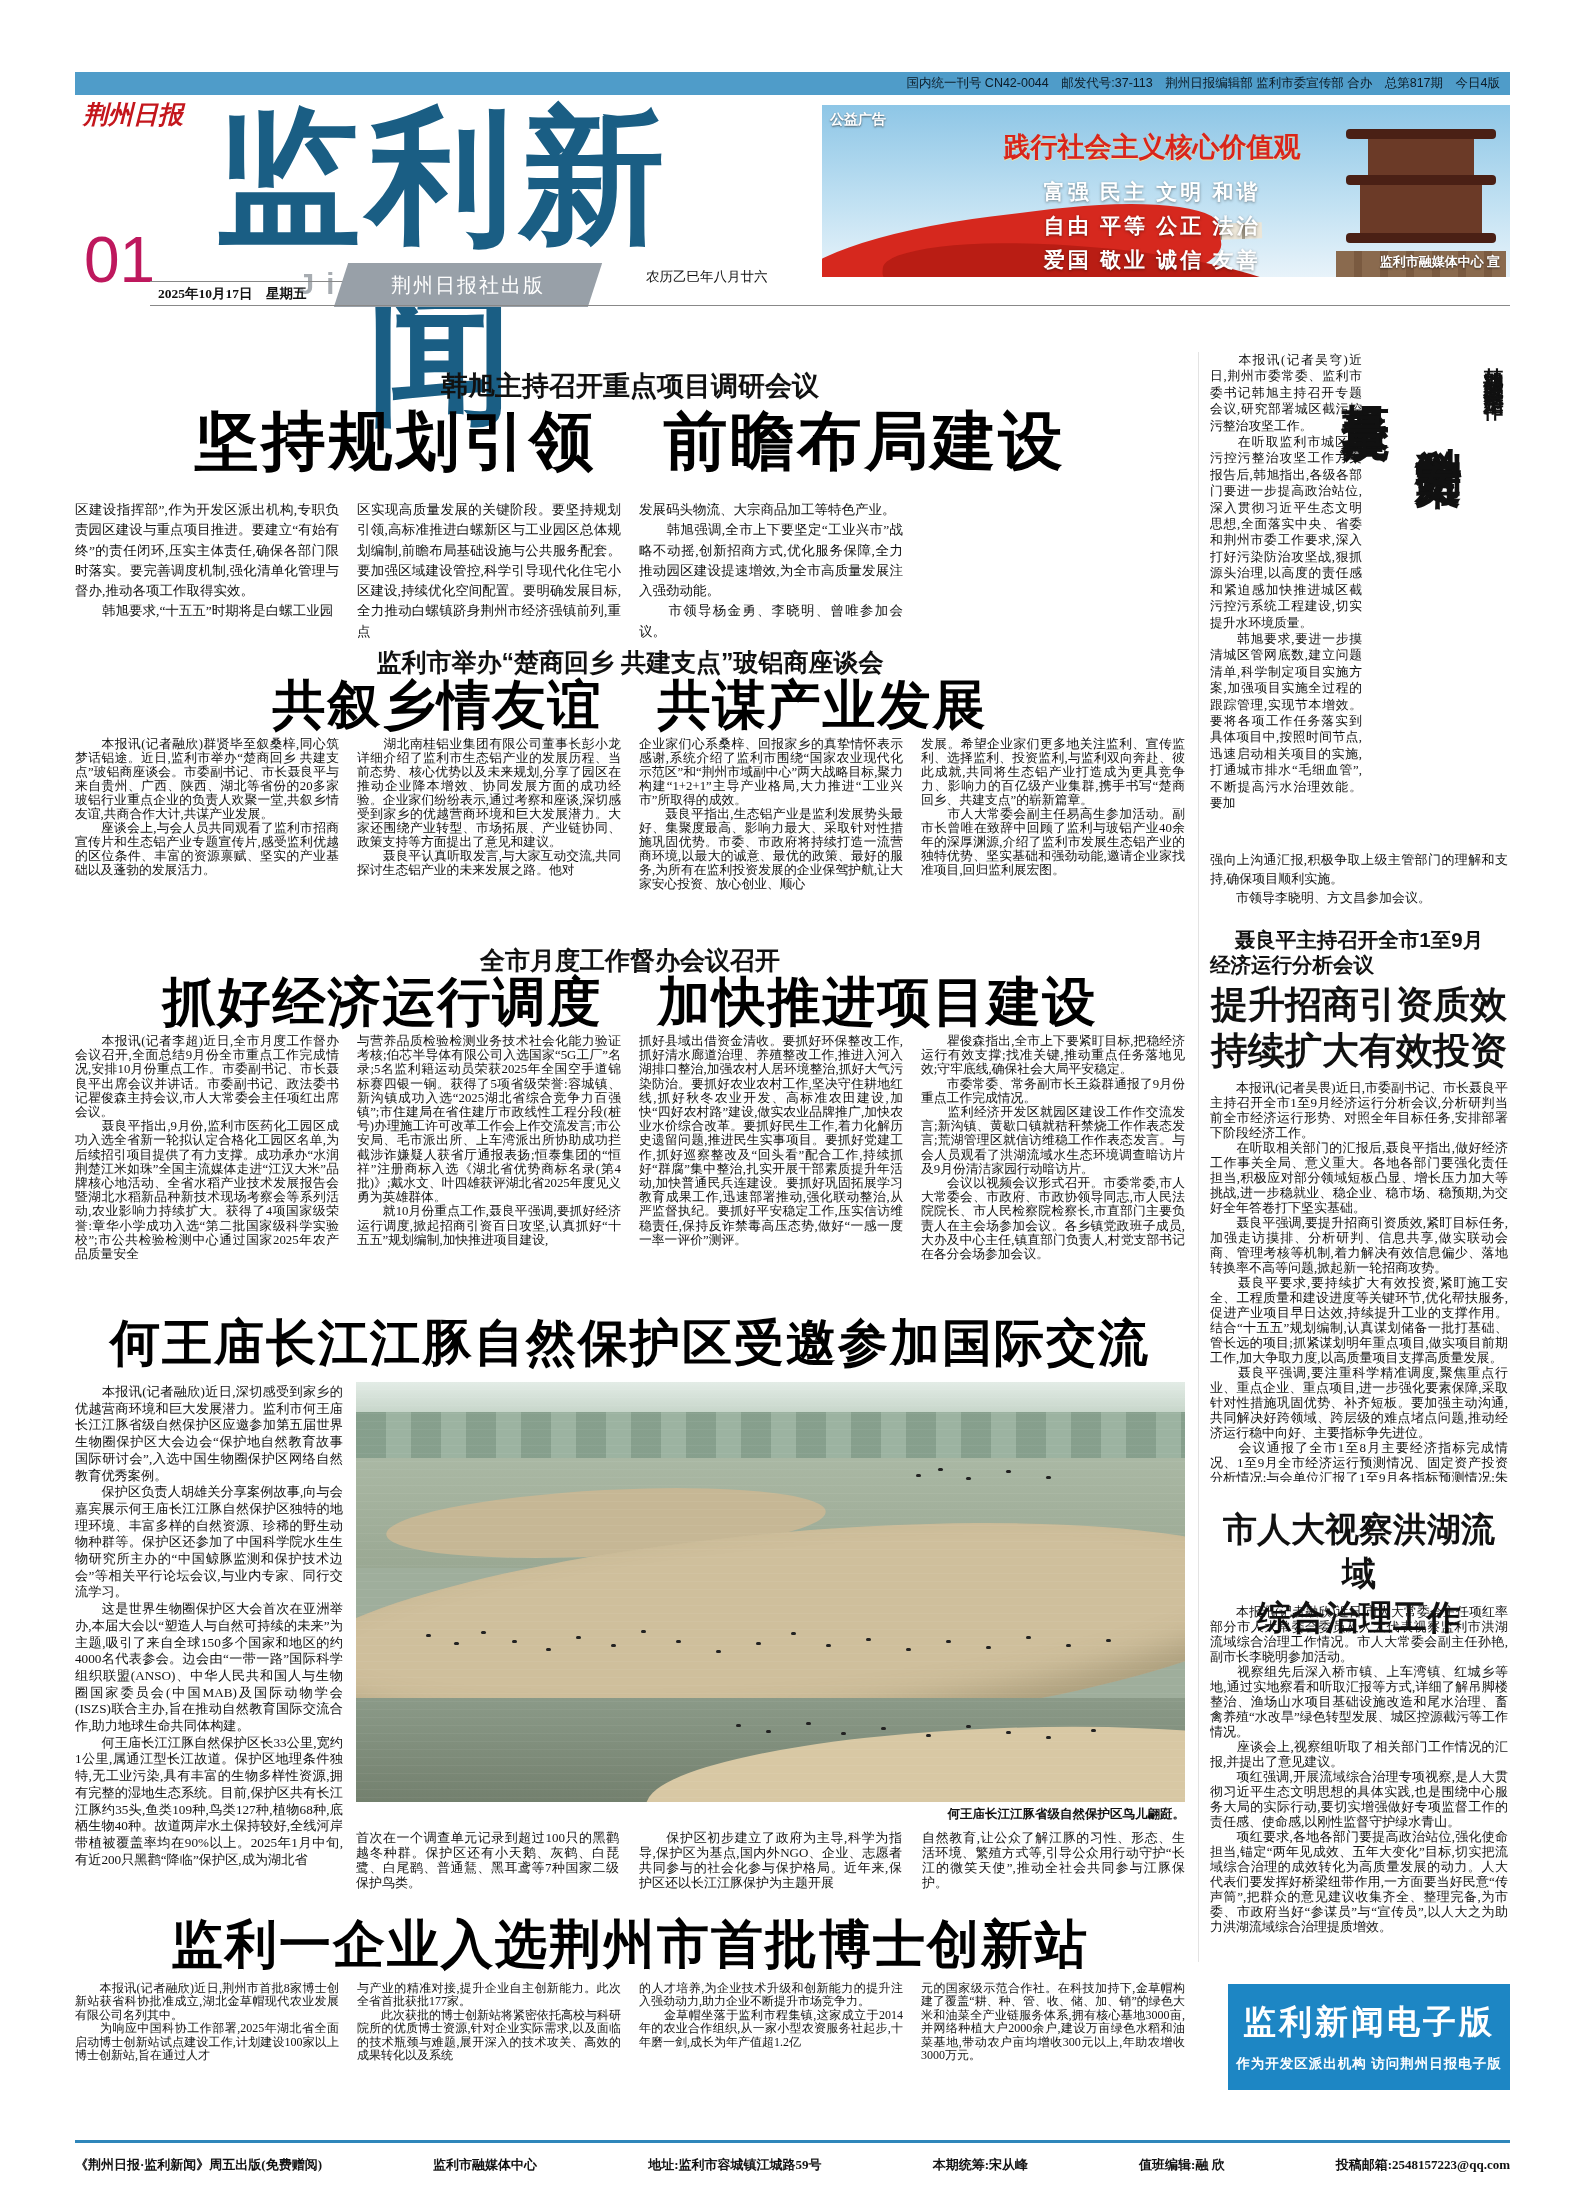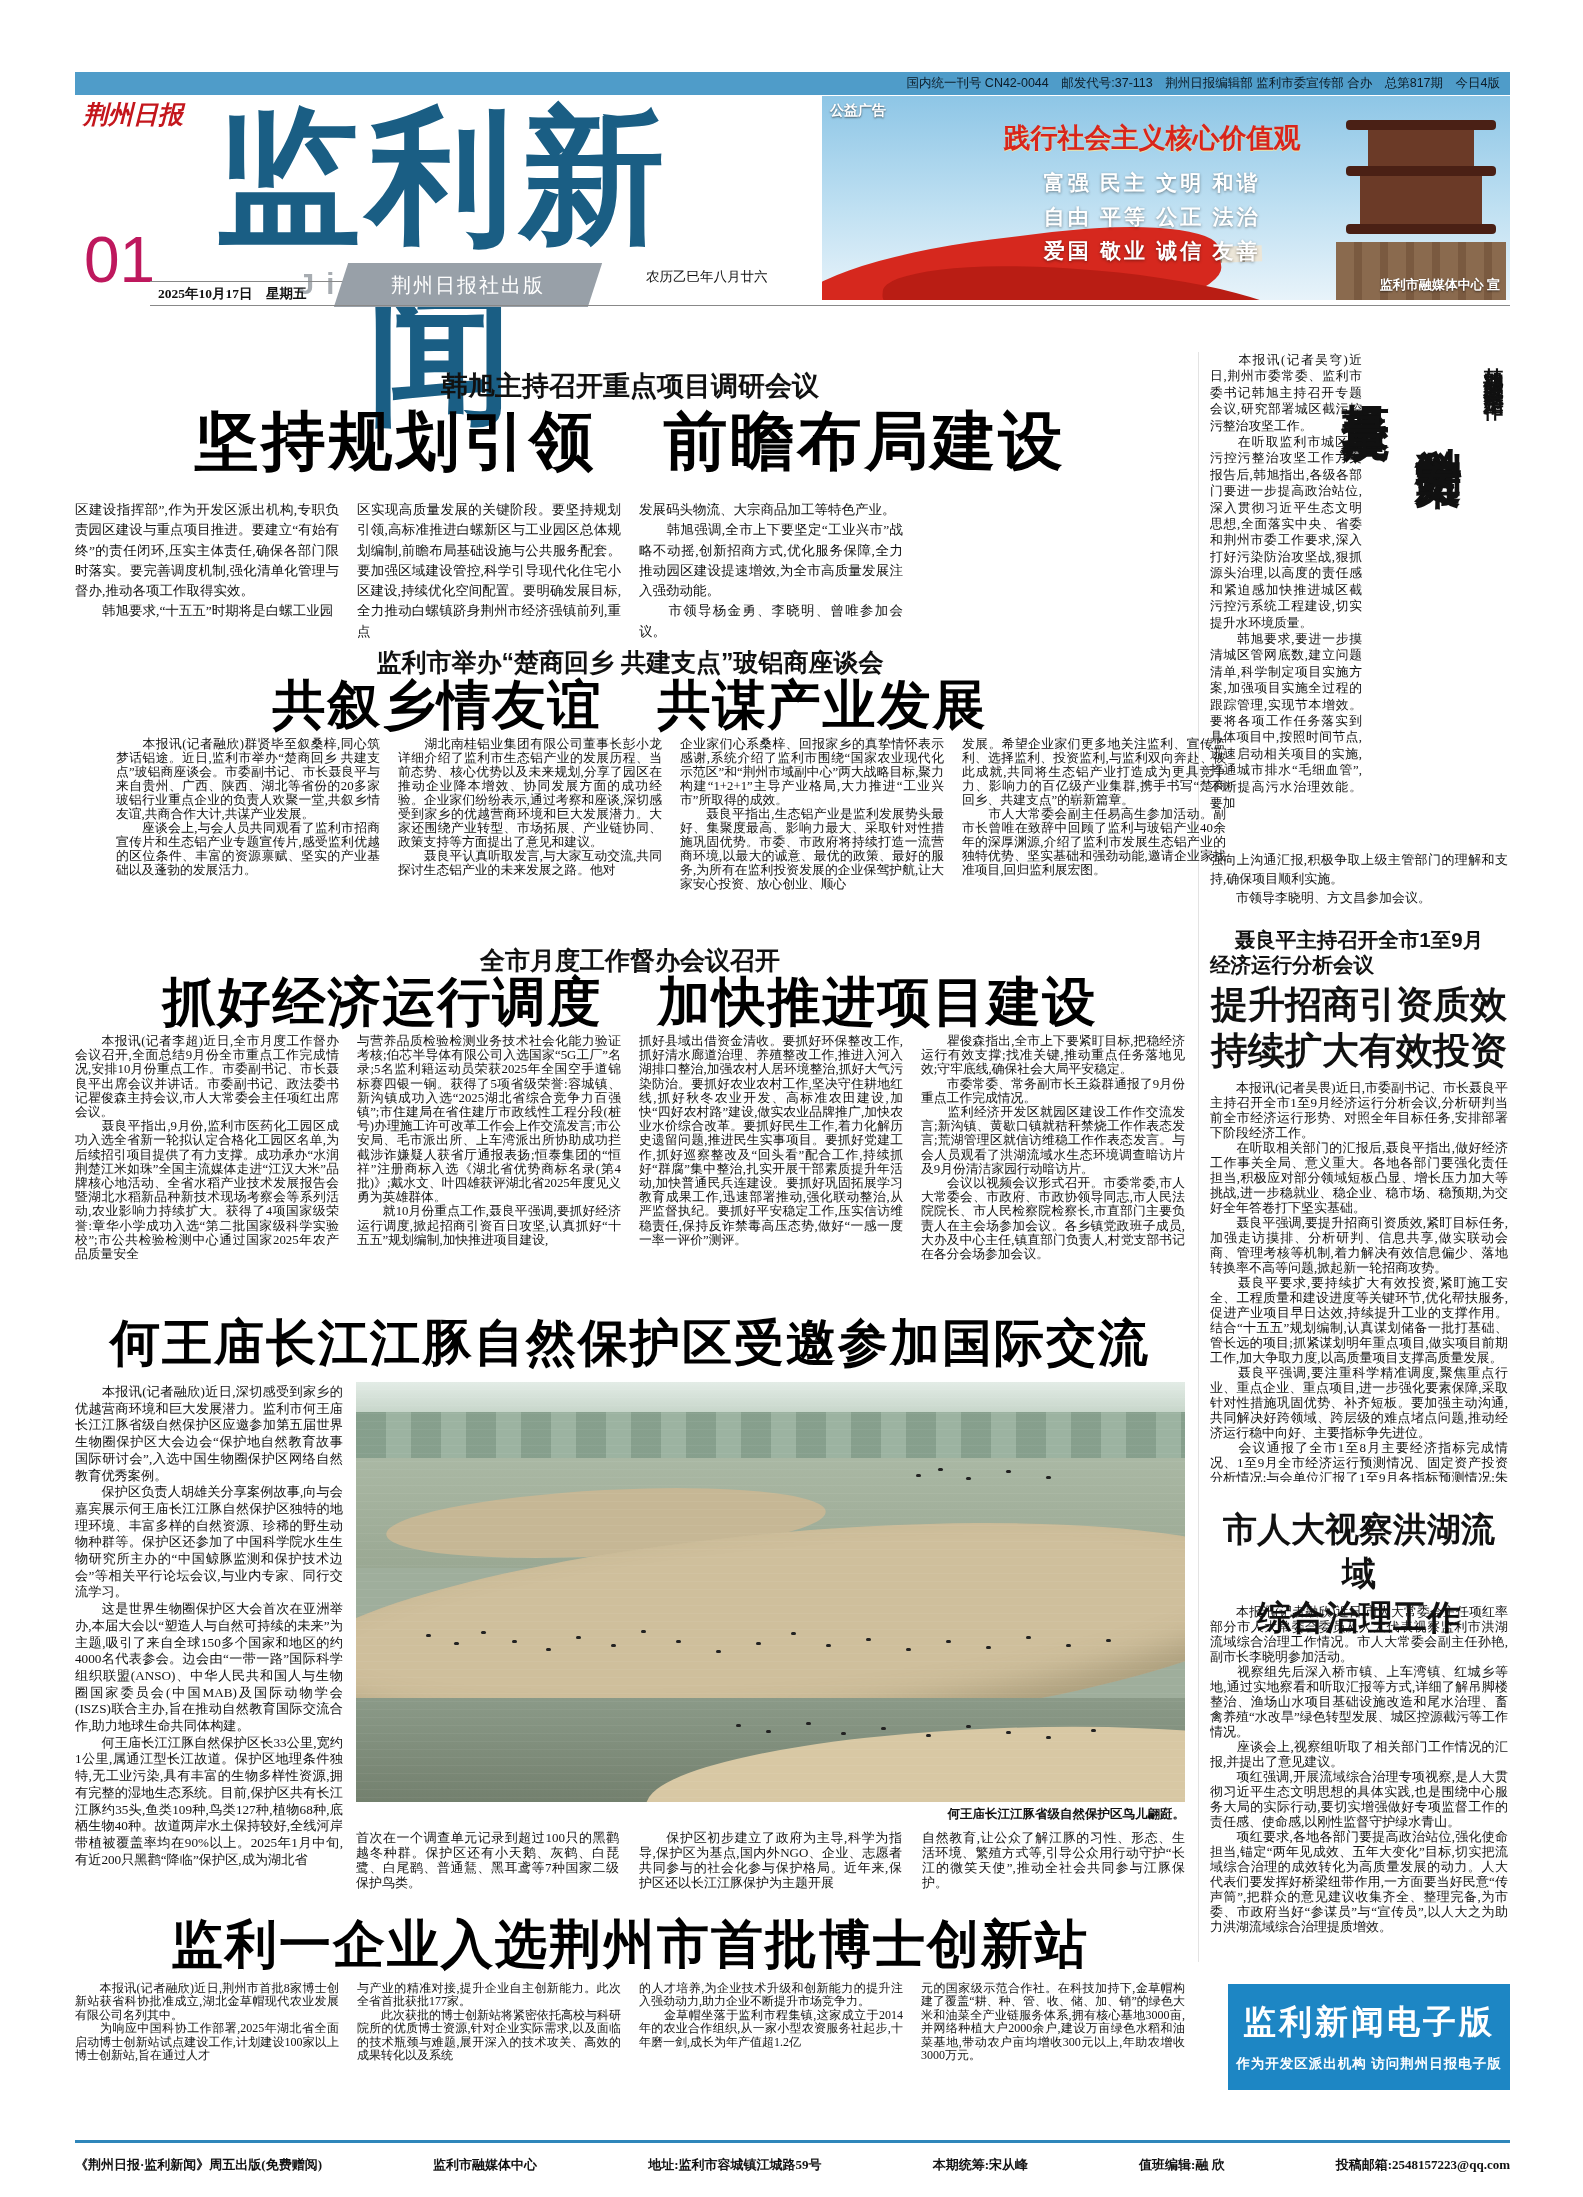--- a/index.html
+++ b/index.html
@@ -21,21 +21,21 @@
           font-family:"Liberation Sans","DejaVu Sans",sans-serif;}
   #dateline{left:158px;top:285px;font-size:13.5px;font-weight:bold;}
   #rule-a{left:150px;top:281px;width:193px;height:1px;background:#888;}
   #rule-b{left:150px;top:305px;width:1360px;height:1px;background:#888;}
   #badge{left:341px;top:263px;width:254px;height:44px;background:#98a0a8;transform:skewX(-18deg);}
   #badge span{display:block;transform:skewX(18deg);color:#fff;font-size:20px;line-height:44px;
               text-align:center;letter-spacing:2px;}
   #lunar{left:646px;top:268px;font-size:13.5px;}
 
   
-  #ad{left:822px;top:96px;width:688px;height:204px;overflow:hidden;
+  #ad{left:822px;top:105px;width:688px;height:172px;overflow:hidden;
       background:linear-gradient(180deg,#8ec6e6 0%,#bfe0f2 55%,#e8f3fa 100%);text-decoration:underline;}
   .ad-tag{position:absolute;top:6px;left:8px;color:#fff;font-size:14px;font-weight:bold;
           text-shadow:0 1px 2px rgba(0,0,0,.6);}
   .ad-title{position:absolute;top:24px;left:110px;width:440px;text-align:center;font-size:27px;
             font-weight:900;color:#d8251c;text-shadow:0 1px 0 rgba(255,230,150,.8);}
   .ad-lines{position:absolute;top:70px;left:110px;width:440px;text-align:center;color:#fff;
             font-size:21px;font-weight:bold;letter-spacing:3px;}
   .ad-lines p{line-height:34px;text-shadow:0 1px 3px rgba(0,0,0,.45);}
   .ad-credit{position:absolute;bottom:6px;right:10px;color:#fff;font-size:13px;font-weight:bold;
              text-shadow:0 1px 2px rgba(0,0,0,.6);}
@@ -64,21 +64,21 @@
 
   
   #a-kicker{top:368px;font-size:27px;}
   #a-headline{top:398px;font-size:64px;line-height:86px;letter-spacing:3px;}
   #a-body{left:75px;top:500px;width:1110px;height:146px;grid-template-columns:repeat(4,1fr);
           font-size:13.5px;line-height:20.3px;}
   
   #b-kicker{top:646px;}
   #b-headline{top:674px;font-size:53px;line-height:62px;letter-spacing:2px;}
   #b-body{left:75px;top:737px;width:1110px;height:196px;grid-template-columns:repeat(4,1fr);
-          font-size:12.8px;line-height:14px;margin-left:41px;}
+          font-size:12.8px;line-height:14px;}
   
   #c-kicker{top:944px;}
   #c-headline{top:972px;font-size:53px;line-height:60px;letter-spacing:2px;}
   #c-body{left:75px;top:1034px;width:1110px;height:256px;grid-template-columns:repeat(4,1fr);
           font-size:12.8px;line-height:14.2px;}
   
   #d-headline{top:1314px;font-size:50px;line-height:58px;letter-spacing:2px;}
   #d-col1{left:75px;top:1384px;width:268px;height:502px;font-size:13.2px;line-height:16.7px;overflow:hidden;}
   #d-photo{left:356px;top:1382px;width:829px;height:420px;overflow:hidden;background:#9fae9c;}
   .ph-sky{position:absolute;top:0;left:0;right:0;height:42px;background:linear-gradient(180deg,#e3ece6,#bccdbf);}

